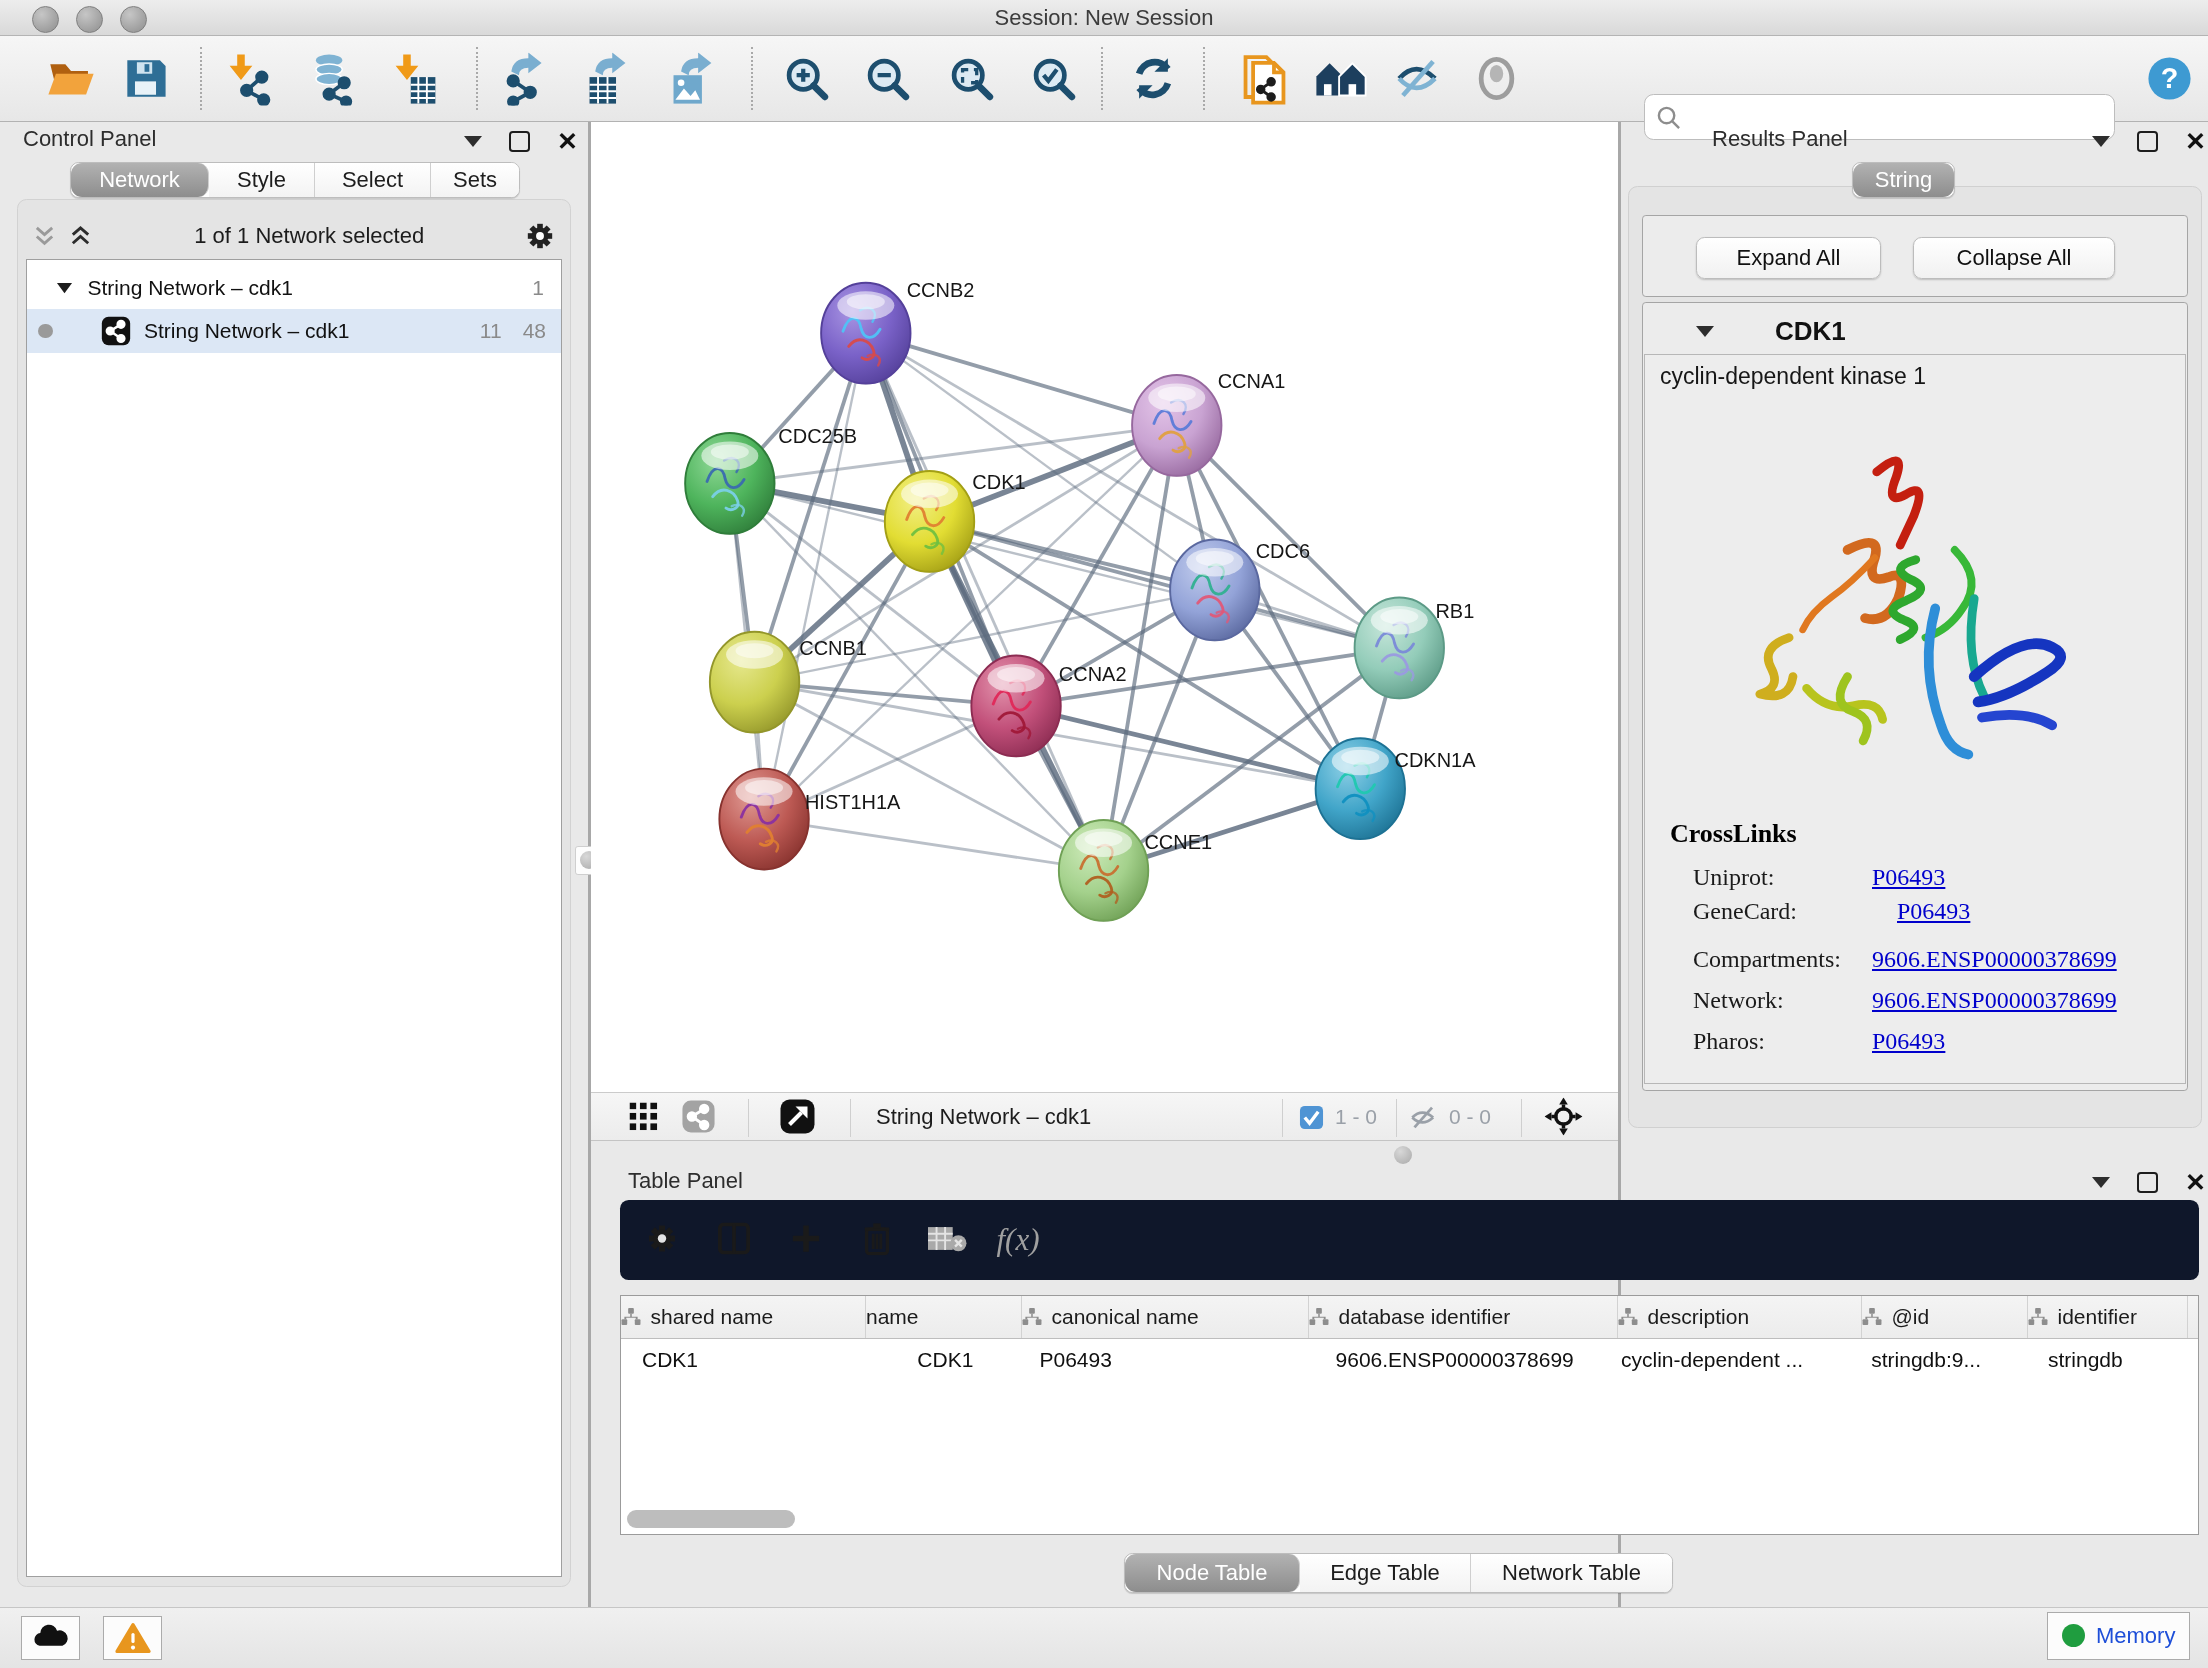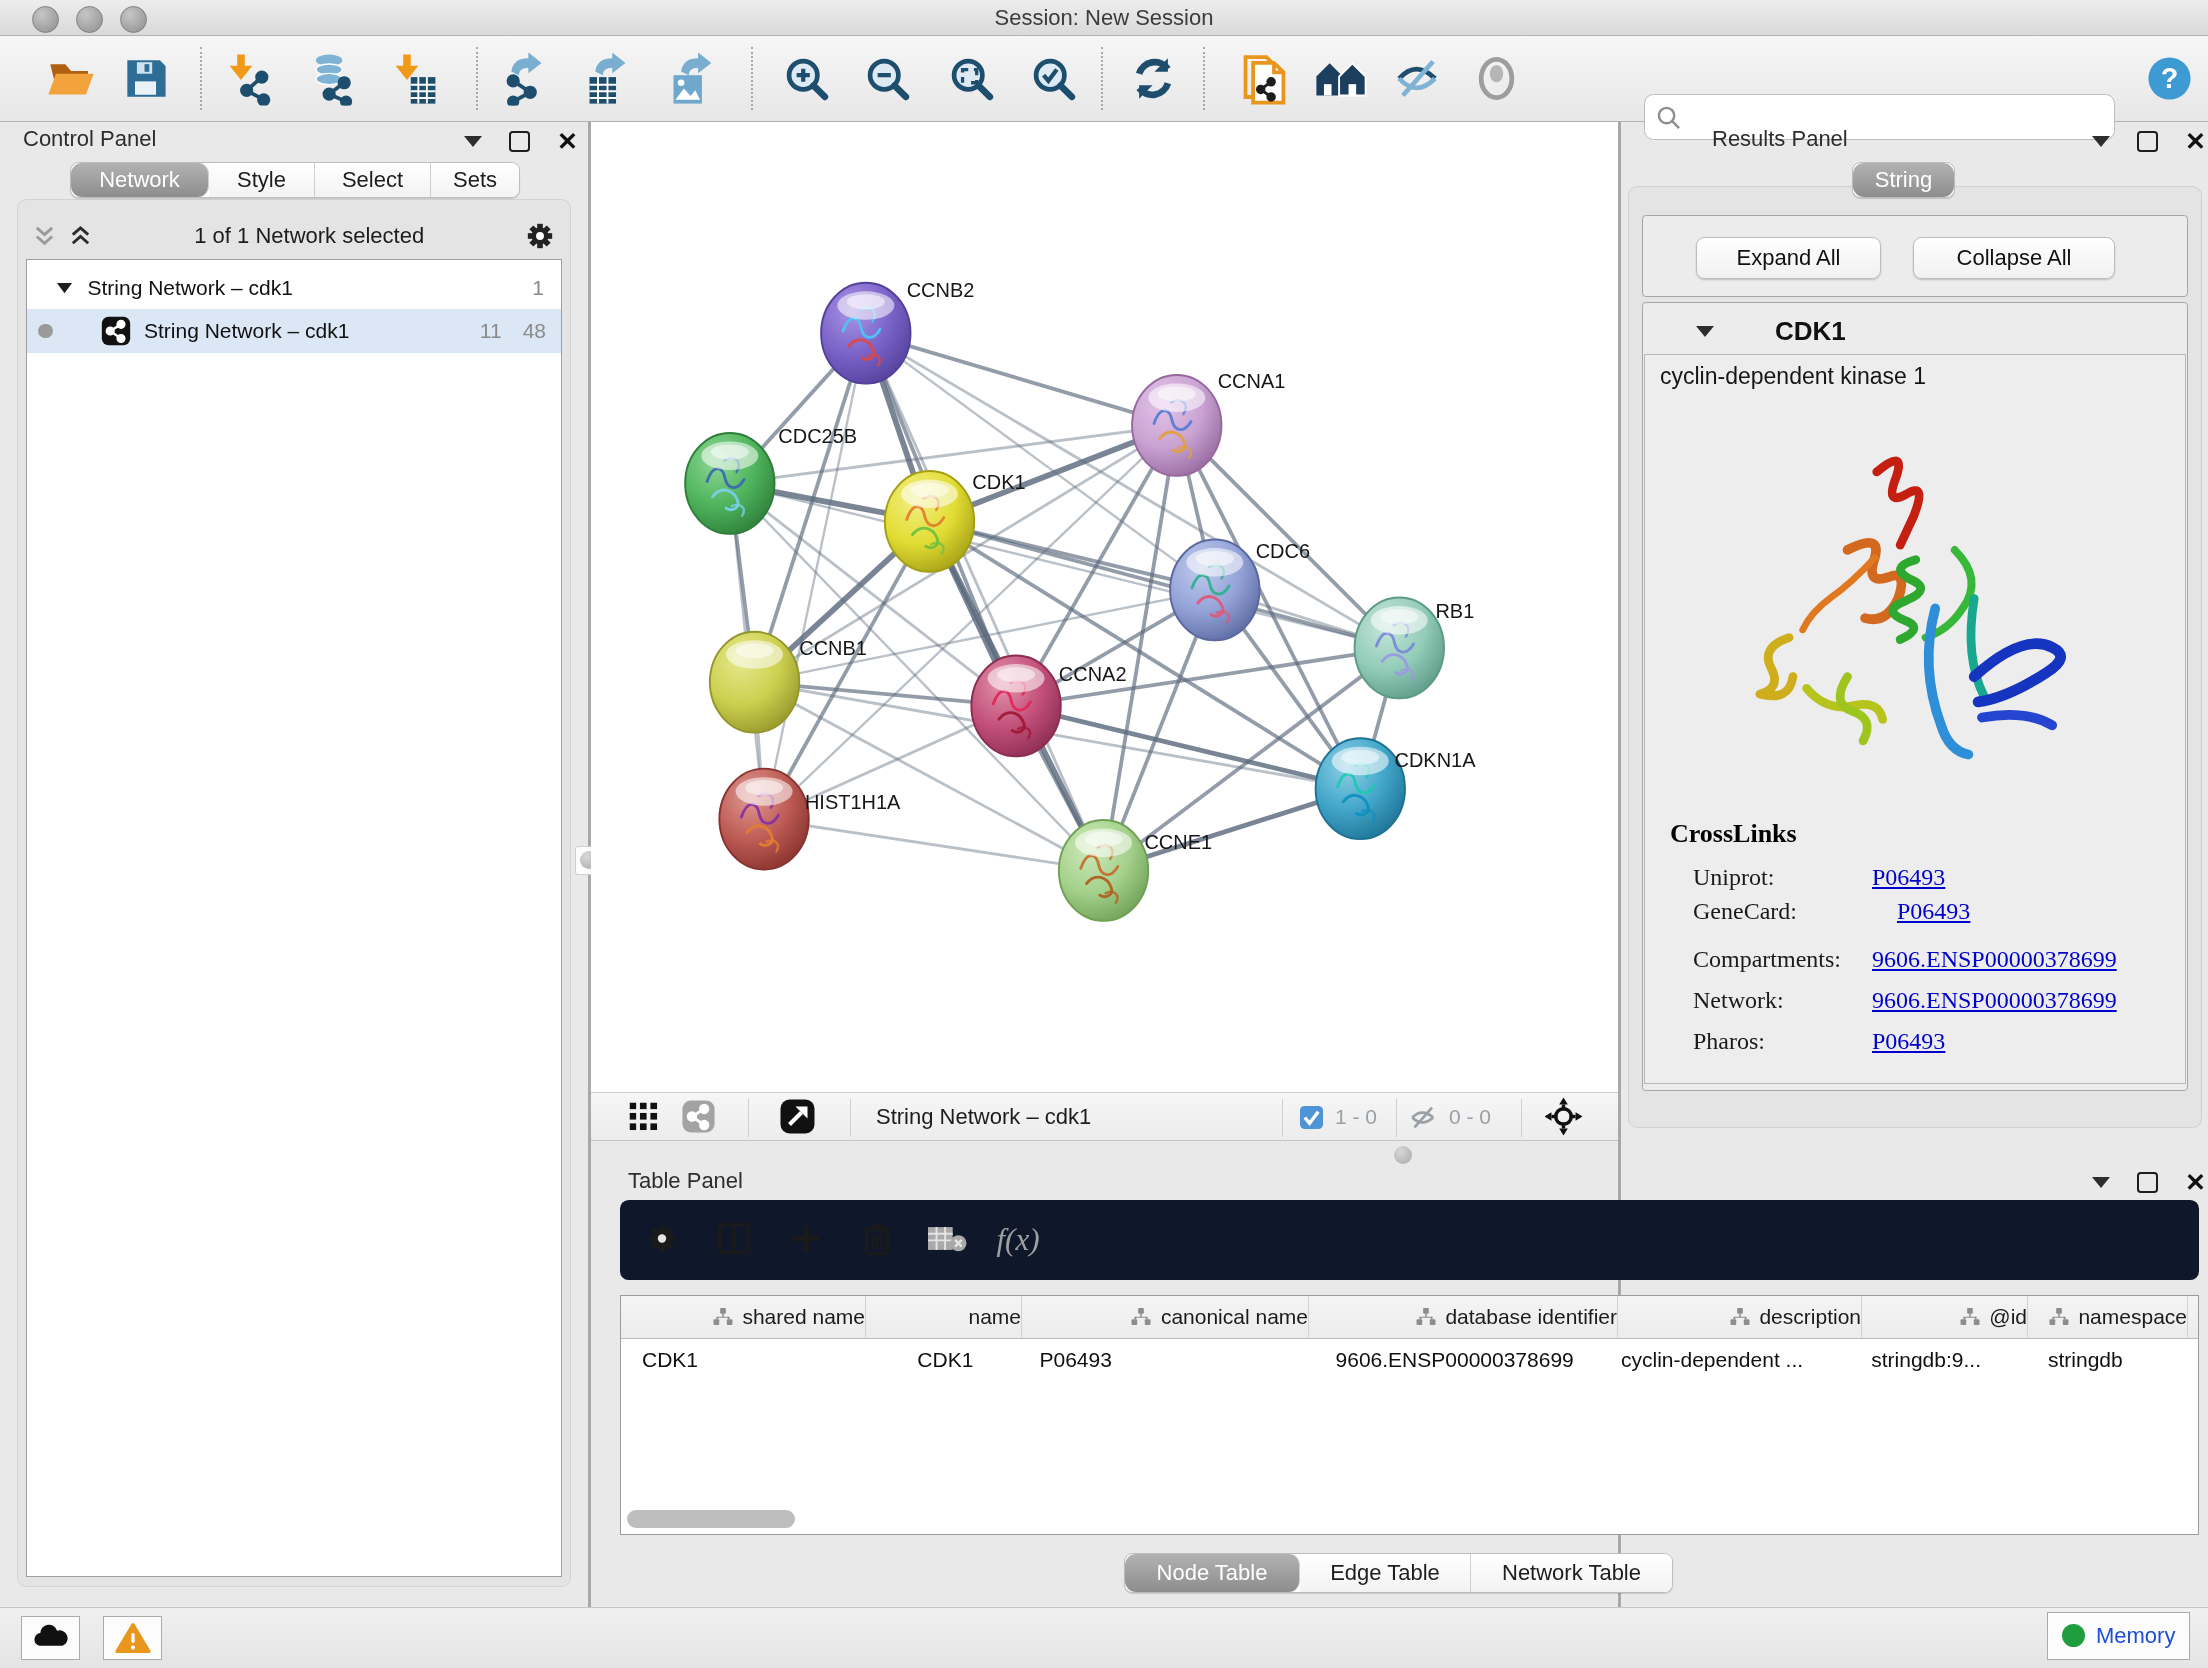--- a/index.html
+++ b/index.html
@@ -59,21 +59,21 @@
   #rp-entry{left:1642px;top:302px;width:546px;height:789px;}
   #rp-inner{left:1644px;top:354px;width:542px;height:730px;background:#ededed;border:1px solid #b7b7b7;}
   .serif{font-family:"Liberation Serif",serif;}
   .xl-label{font-size:24px;color:#1a1a1a;}
   .xl-link{font-size:24px;color:#0000cc;text-decoration:underline;}
   
   #tp-toolbar{left:620px;top:1200px;width:1579px;height:80px;background:#0f172a;border-radius:8.6px;}
   .tpicon{position:absolute;top:50%;transform:translate(-50%,-50%);}
   #ntable{left:620px;top:1295px;width:1579px;height:240px;background:#fff;border:1.9px solid #9b9b9b;}
   #thead{display:flex;height:42px;background:linear-gradient(#f4f4f4,#ececec);border-bottom:1.9px solid #bdbdbd;}
-  .th{display:flex;align-items:center;justify-content:flex-end;gap:9.5px;font-size:21px;color:#1b1b1b;
+  .th{display:flex;align-items:center;justify-content:flex-start;gap:9.5px;font-size:21px;color:#1b1b1b;
       border-right:1px solid #d2d2d2;overflow:hidden;white-space:nowrap;}
   #trowdata{display:flex;height:42px;}
   .td{font-size:21px;color:#101010;display:flex;align-items:center;overflow:hidden;white-space:nowrap;}
   #hscroll{position:absolute;left:5.7px;bottom:5.7px;width:168px;height:18px;border-radius:9.5px;background:#bdbdbd;}
   
   #statusbar{left:0;top:1607px;width:2208px;height:61px;background:linear-gradient(#f0f0f0,#e4e4e4);
              border-top:1px solid #c6c6c6;}
   .sbtn{position:absolute;background:#fcfcfc;border:1.9px solid #ababab;display:flex;align-items:center;justify-content:center;}
   #memorybtn{left:2047px;top:3.8px;width:141px;height:46px;background:#fcfcfc;border:1.9px solid #ababab;
              display:flex;align-items:center;justify-content:center;gap:11.4px;font-size:22px;color:#1d4ed8;position:absolute;}
@@ -831,21 +831,21 @@
       </div>
       <div class="th" style="width: 159px;">
         <svg width="20" height="18" viewBox="0 0 21 19">
           <g fill="#8d8d8d">
             <rect x="7.5" y="0" width="6" height="6" rx="1"></rect>
             <rect x="0.5" y="12" width="6" height="6" rx="1"></rect>
             <rect x="14.5" y="12" width="6" height="6" rx="1"></rect>
             <path d="M9.7 6 h1.6 v3.2 h6.2 v2.8 h-2 v-1.6 H5.5 v1.6 h-2 V9.2 h6.2z"></path>
           </g>
         </svg>
-        <span>namespace</span>
+        <span>identifier</span>
       </div>
     </div>
   <div id="trowdata">
       <div class="td" style="width: 244px; justify-content: flex-start; padding-left: 21px;">CDK1</div>
       <div class="td" style="width: 155px; justify-content: center;">CDK1</div>
       <div class="td" style="width: 286px; justify-content: flex-start; padding-left: 21px;">P06493</div>
       <div class="td" style="width: 308px; justify-content: center;">9606.ENSP00000378699</div>
       <div class="td" style="width: 243px; justify-content: flex-start; padding-left: 21px;">cyclin-dependent ...</div>
       <div class="td" style="width: 165px; justify-content: flex-start; padding-left: 21px;">stringdb:9...</div>
       <div class="td" style="width: 159px; justify-content: flex-start; padding-left: 21px;">stringdb</div>

